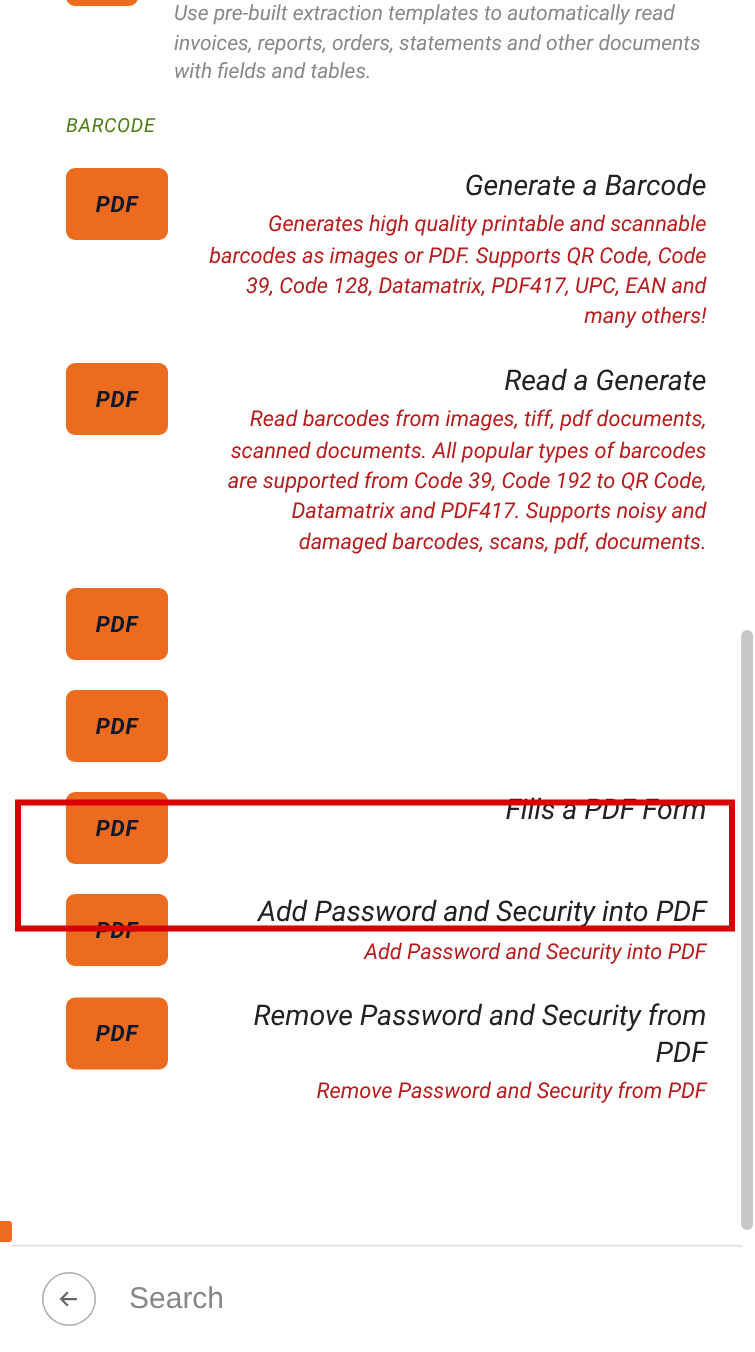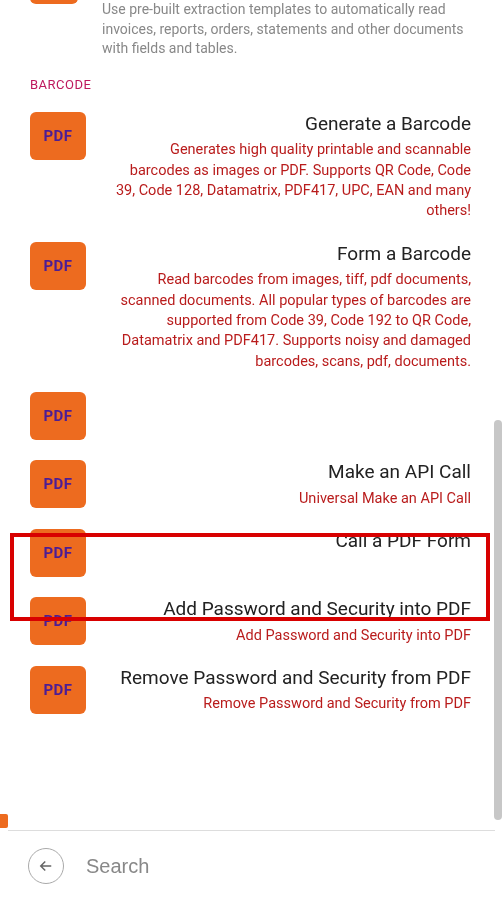--- a/index.html
+++ b/index.html
@@ -7,51 +7,52 @@
       font-family: -apple-system, BlinkMacSystemFont, "Segoe UI", Roboto, Helvetica, Arial, sans-serif;
       background: #fff;
       width: 503px;
       height: 901px;
       overflow: hidden;
       position: relative;
     }
     .scroll-area {
       height: 830px;
       overflow-y: auto;
-      padding: 0 8px 0 6px;
+      padding: 0 8px 0 20px;
+      font-style: italic;
     }
     .partial-desc {
       color: #888;
       font-size: 14px;
       line-height: 1.4;
       padding-left: 96px;
       padding-right: 24px;
       margin-top: -4px;
       margin-bottom: 18px;
     }
     .section-label {
-      color: #be185d;
+      color: #4d7c0f;
       font-size: 13px;
       letter-spacing: 0.5px;
       padding-left: 24px;
       margin-bottom: 14px;
       margin-top: 10px;
     }
     .item {
       display: flex;
       align-items: flex-start;
       padding: 6px 24px 14px 24px;
       cursor: pointer;
     }
     .pdf-icon {
-      width: 56px;
+      width: 68px;
       height: 48px;
       background: #ed6b1f;
       border-radius: 6px;
-      color: #4c1d95;
+      color: #0f172a;
       font-weight: 700;
       font-size: 15px;
       display: flex;
       align-items: center;
       justify-content: center;
       flex-shrink: 0;
       letter-spacing: 0.5px;
     }
     .item-text {
       margin-left: 24px;
@@ -159,42 +160,38 @@
     <div class="pdf-icon">PDF</div>
     <div class="item-text">
       <div class="item-title">Generate a Barcode</div>
       <div class="item-desc">Generates high quality printable and scannable barcodes as images or PDF. Supports QR Code, Code 39, Code 128, Datamatrix, PDF417, UPC, EAN and many others!</div>
     </div>
   </div>
 
   <div class="item">
     <div class="pdf-icon">PDF</div>
     <div class="item-text">
-      <div class="item-title">Form a Barcode</div>
+      <div class="item-title">Read a Generate</div>
       <div class="item-desc">Read barcodes from images, tiff, pdf documents, scanned documents. All popular types of barcodes are supported from Code 39, Code 192 to QR Code, Datamatrix and PDF417. Supports noisy and damaged barcodes, scans, pdf, documents.</div>
     </div>
   </div>
 
 
   <div class="item">
     <div class="pdf-icon">PDF</div>
   </div>
 
   <div class="item">
     <div class="pdf-icon">PDF</div>
-    <div class="item-text">
-      <div class="item-title">Make an API Call</div>
-      <div class="item-desc">Universal Make an API Call</div>
-    </div>
-  </div>
-
-  <div class="item">
-    <div class="pdf-icon">PDF</div>
-    <div class="item-text">
-      <div class="item-title">Call a PDF Form</div>
+  </div>
+
+  <div class="item">
+    <div class="pdf-icon">PDF</div>
+    <div class="item-text">
+      <div class="item-title">Fills a PDF Form</div>
     </div>
   </div>
 
   <div class="item">
     <div class="pdf-icon">PDF</div>
     <div class="item-text">
       <div class="item-title">Add Password and Security into PDF</div>
       <div class="item-desc">Add Password and Security into PDF</div>
     </div>
   </div>

